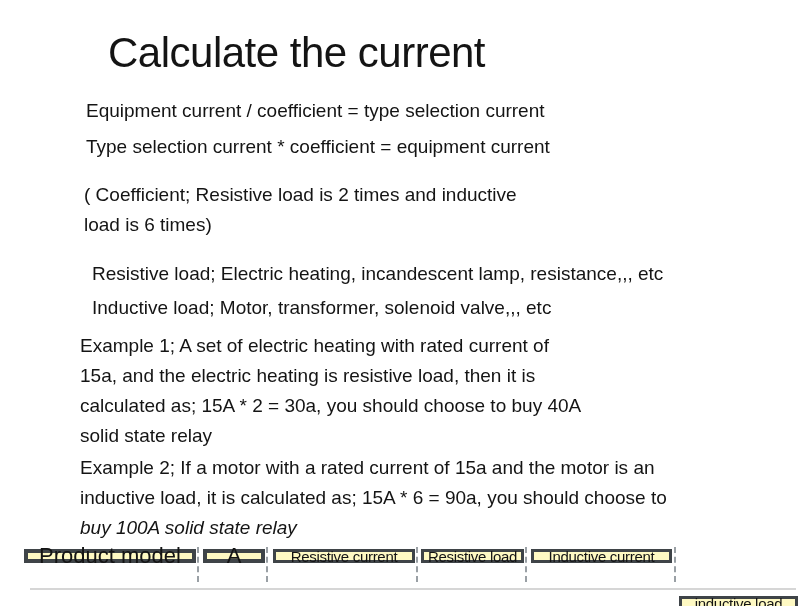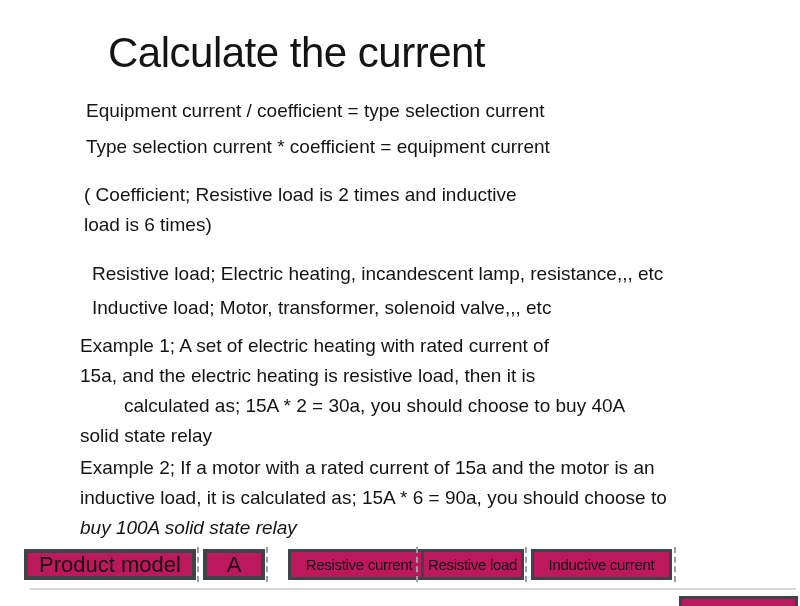--- a/index.html
+++ b/index.html
@@ -25,23 +25,23 @@
   .line {
     position: absolute;
     font-size: 19px;
     line-height: 24px;
     white-space: nowrap;
   }
   
   .cell {
     position: absolute;
     top: 549px;
-    height: 31px;
+    height: 14px;
     box-sizing: border-box;
-    background: #be185d;
+    background: #fef9c3;
     border: 4px solid var(--table-border, #3f4448);
     display: flex;
     align-items: center;
     justify-content: center;
     white-space: nowrap;
   }
   .cell-lg { font-size: 22px; }
   .cell-sm { border-width: 3px; font-size: 15px; letter-spacing: -0.3px; }
   .vsep {
     position: absolute;
@@ -70,31 +70,31 @@
   <div class="line" style="left:86px; top:135px;">Type selection current * coefficient = equipment current</div>
 
   <div class="line" style="left:84px; top:183px;">( Coefficient; Resistive load is 2 times and inductive</div>
   <div class="line" style="left:84px; top:213px;">load is 6 times)</div>
 
   <div class="line" style="left:92px; top:262px;">Resistive load; Electric heating, incandescent lamp, resistance,,, etc</div>
   <div class="line" style="left:92px; top:296px;">Inductive load; Motor, transformer, solenoid valve,,, etc</div>
 
   <div class="line" style="left:80px; top:334px;">Example 1; A set of electric heating with rated current of</div>
   <div class="line" style="left:80px; top:364px;">15a, and the electric heating is resistive load, then it is</div>
-  <div class="line" style="left:80px; top:394px;margin-left:44px;">calculated as; 15A * 2 = 30a, you should choose to buy 40A</div>
+  <div class="line" style="left:80px; top:394px;">calculated as; 15A * 2 = 30a, you should choose to buy 40A</div>
   <div class="line" style="left:80px; top:424px;">solid state relay</div>
 
   <div class="line" style="left:80px; top:456px;">Example 2; If a motor with a rated current of 15a and the motor is an</div>
   <div class="line" style="left:80px; top:486px;">inductive load, it is calculated as; 15A * 6 = 90a, you should choose to</div>
   <div class="line" style="left:80px; top:516px;font-style:italic;">buy 100A solid state relay</div>
 
   <div>
     <div class="cell cell-lg" style="left:24px;  width:172px;">Product model</div>
     <div class="cell cell-lg" style="left:203px; width:62px;">A</div>
-    <div class="cell cell-sm" style="left:288px; width:142px;">Resistive current</div>
+    <div class="cell cell-sm" style="left:273px; width:142px;">Resistive current</div>
     <div class="cell cell-sm" style="left:421px; width:103px;">Resistive load</div>
     <div class="cell cell-sm" style="left:531px; width:141px;">Inductive current</div>
     <div class="cell cell-sm" style="left:679px; width:119px;margin-top:47px;">inductive load</div>
 
     <div class="vsep" style="left:197px;"></div>
     <div class="vsep" style="left:266px;"></div>
     <div class="vsep" style="left:416px;"></div>
     <div class="vsep" style="left:525px;"></div>
     <div class="vsep" style="left:674px;"></div>
 

